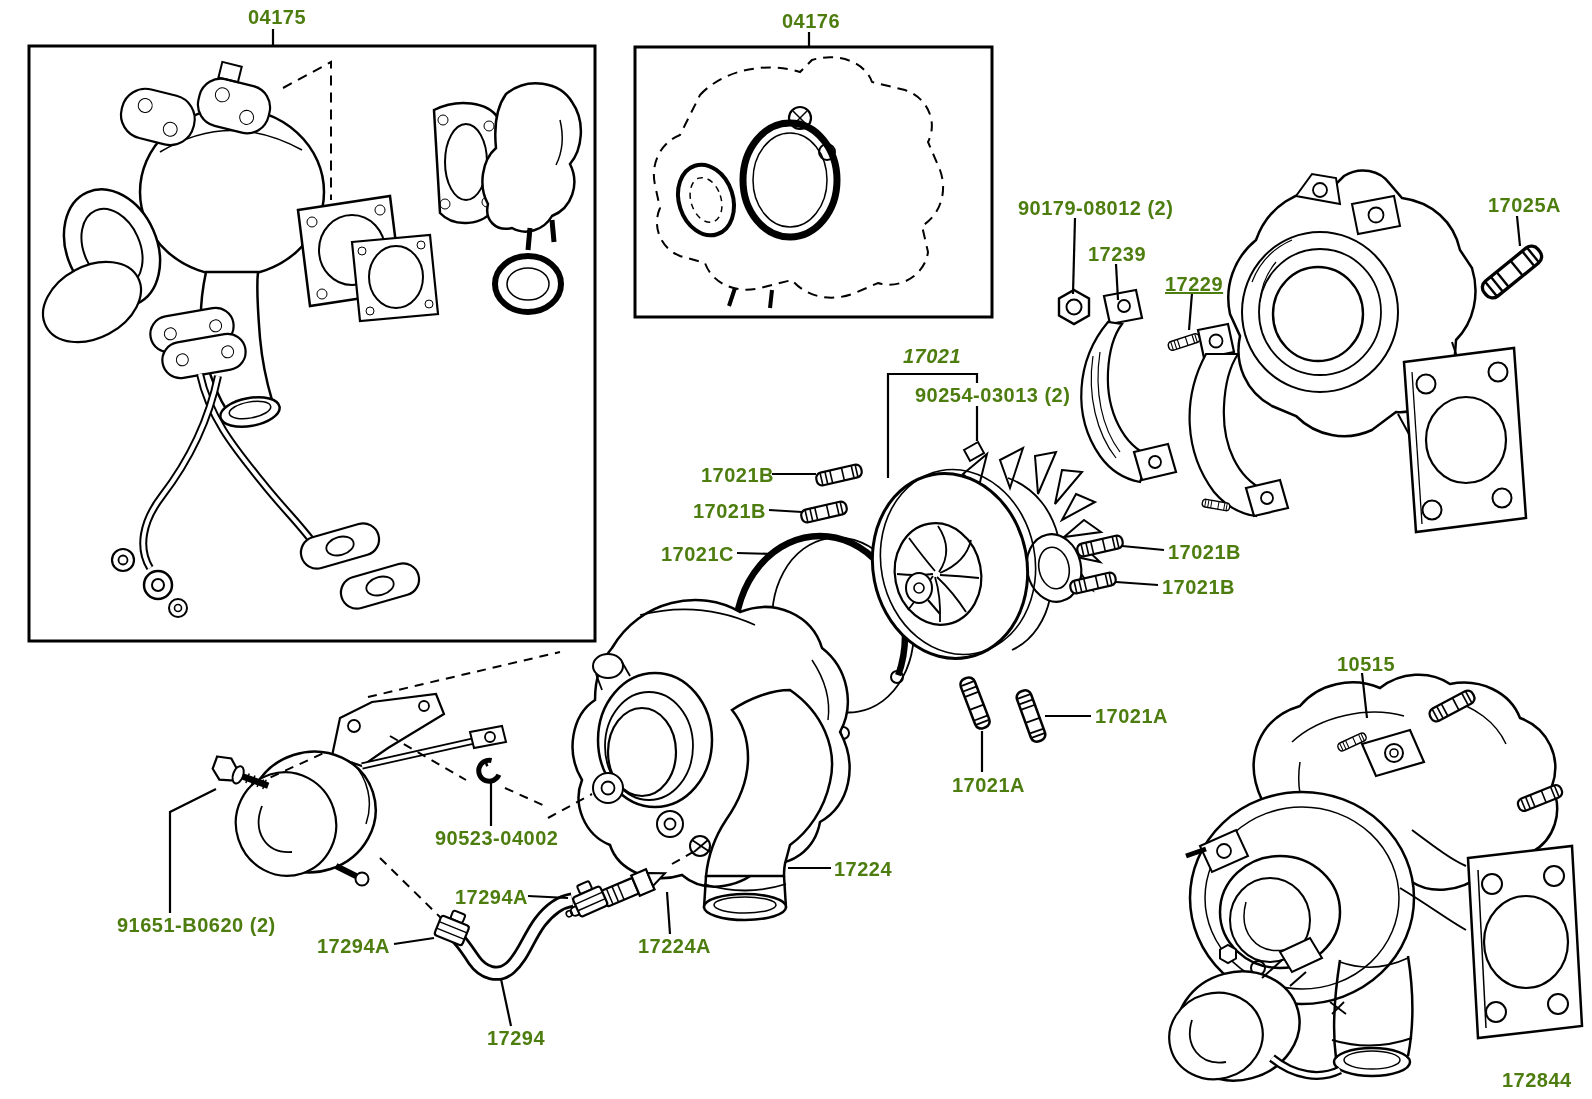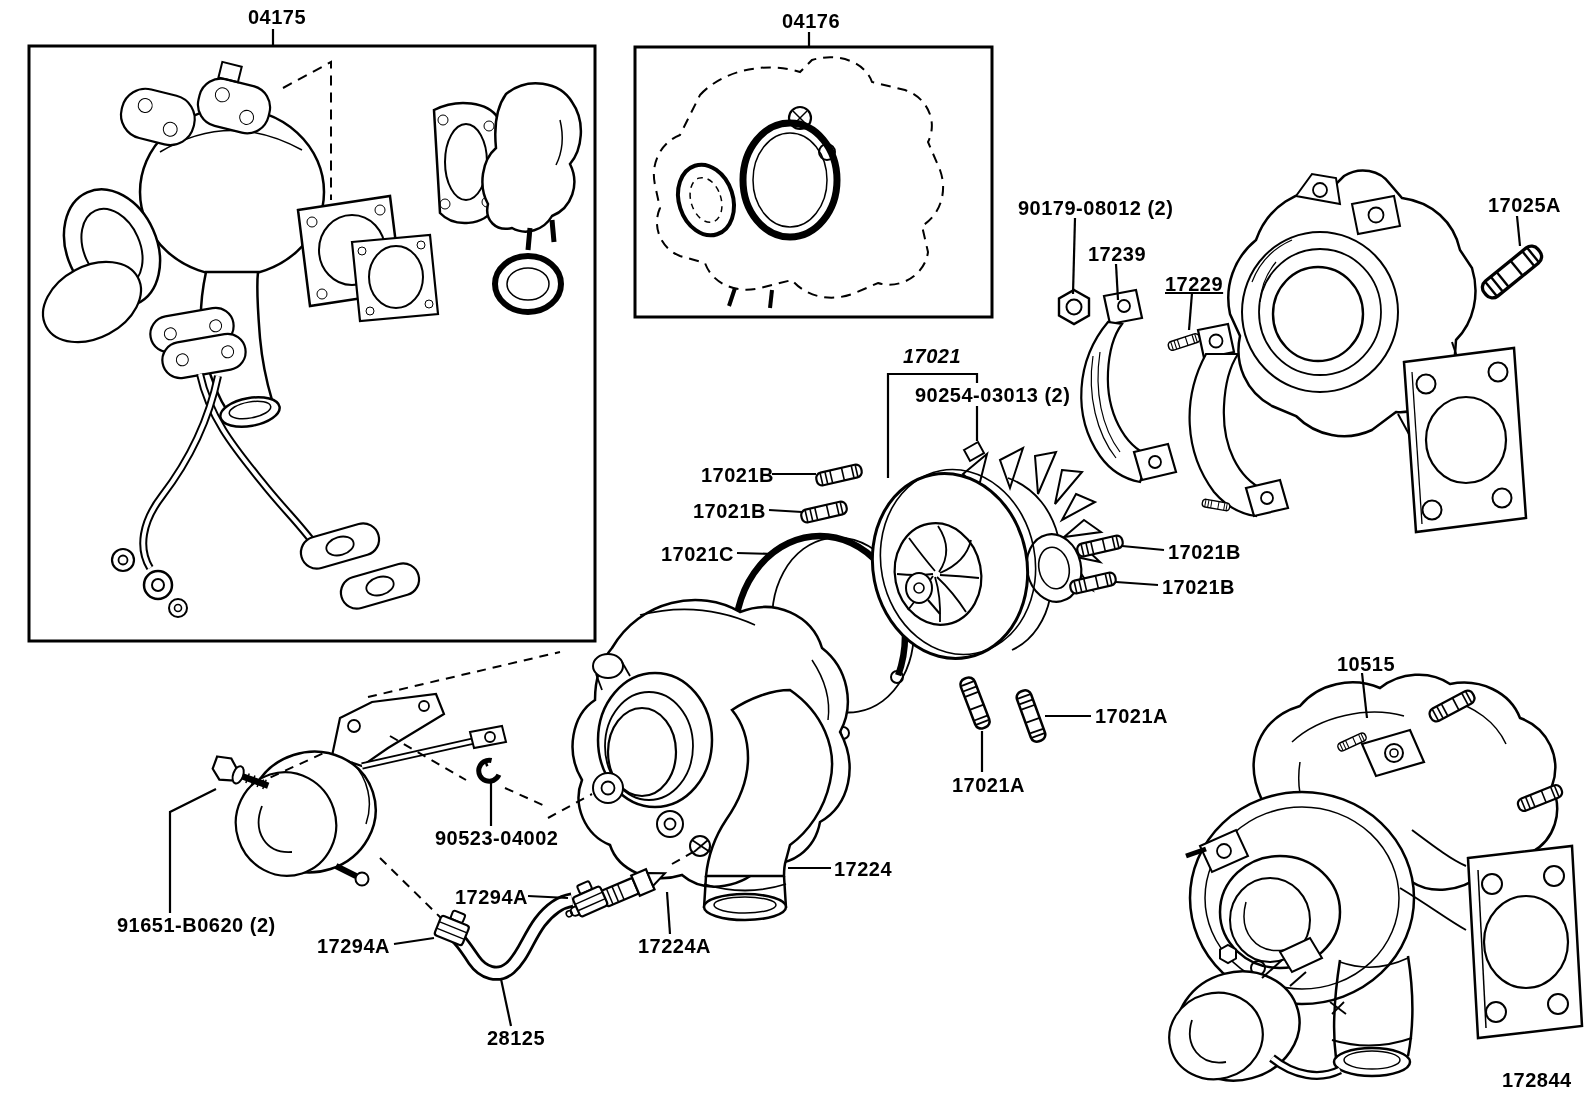--- a/index.html
+++ b/index.html
@@ -1,19 +1,19 @@
 <!DOCTYPE html>
 <html><head>
 <meta charset="utf-8">
 <style>
   html,body{margin:0;padding:0;background:#e8e8e8;}
   #stage{position:relative;width:1592px;height:1099px;background:#ffffff;margin:0 auto;
          font-family:"Liberation Sans",sans-serif;overflow:hidden;}
   #art{position:absolute;left:0;top:0;}
-  .part-label{position:absolute;font:700 20px "Liberation Sans",sans-serif;color:#000000;
+  .part-label{position:absolute;font:700 20px "Liberation Sans",sans-serif;color:#4d7c0f;
               letter-spacing:.5px;white-space:nowrap;line-height:1;}
   svg *{vector-effect:none;}
 </style>
 </head>
 <body>
 
 <div id="stage">
 
 <svg id="art" width="1592" height="1099" viewBox="0 0 1592 1099" xmlns="http://www.w3.org/2000/svg">
   <defs>
@@ -389,16 +389,16 @@
       <div class="part-label" style="left: 1162px; top: 577px;">17021B</div>
       <div class="part-label" style="left: 1095px; top: 706px;">17021A</div>
       <div class="part-label" style="left: 952px; top: 775px;">17021A</div>
       <div class="part-label" style="left: 1337px; top: 654px;">10515</div>
       <div class="part-label" style="left: 435px; top: 828px;">90523-04002</div>
       <div class="part-label" style="left: 834px; top: 859px;">17224</div>
       <div class="part-label" style="left: 455px; top: 887px;">17294A</div>
       <div class="part-label" style="left: 638px; top: 936px;">17224A</div>
       <div class="part-label" style="left: 117px; top: 915px; text-align: right;">91651-B0620 (2)</div>
       <div class="part-label" style="left: 317px; top: 936px;">17294A</div>
-      <div class="part-label" style="left: 487px; top: 1028px;">28125</div>
+      <div class="part-label" style="left: 487px; top: 1028px;">17294</div>
       <div class="part-label" style="left: 1502px; top: 1070px;">172844</div>
     </div>
 </div>
 
 </body></html>

